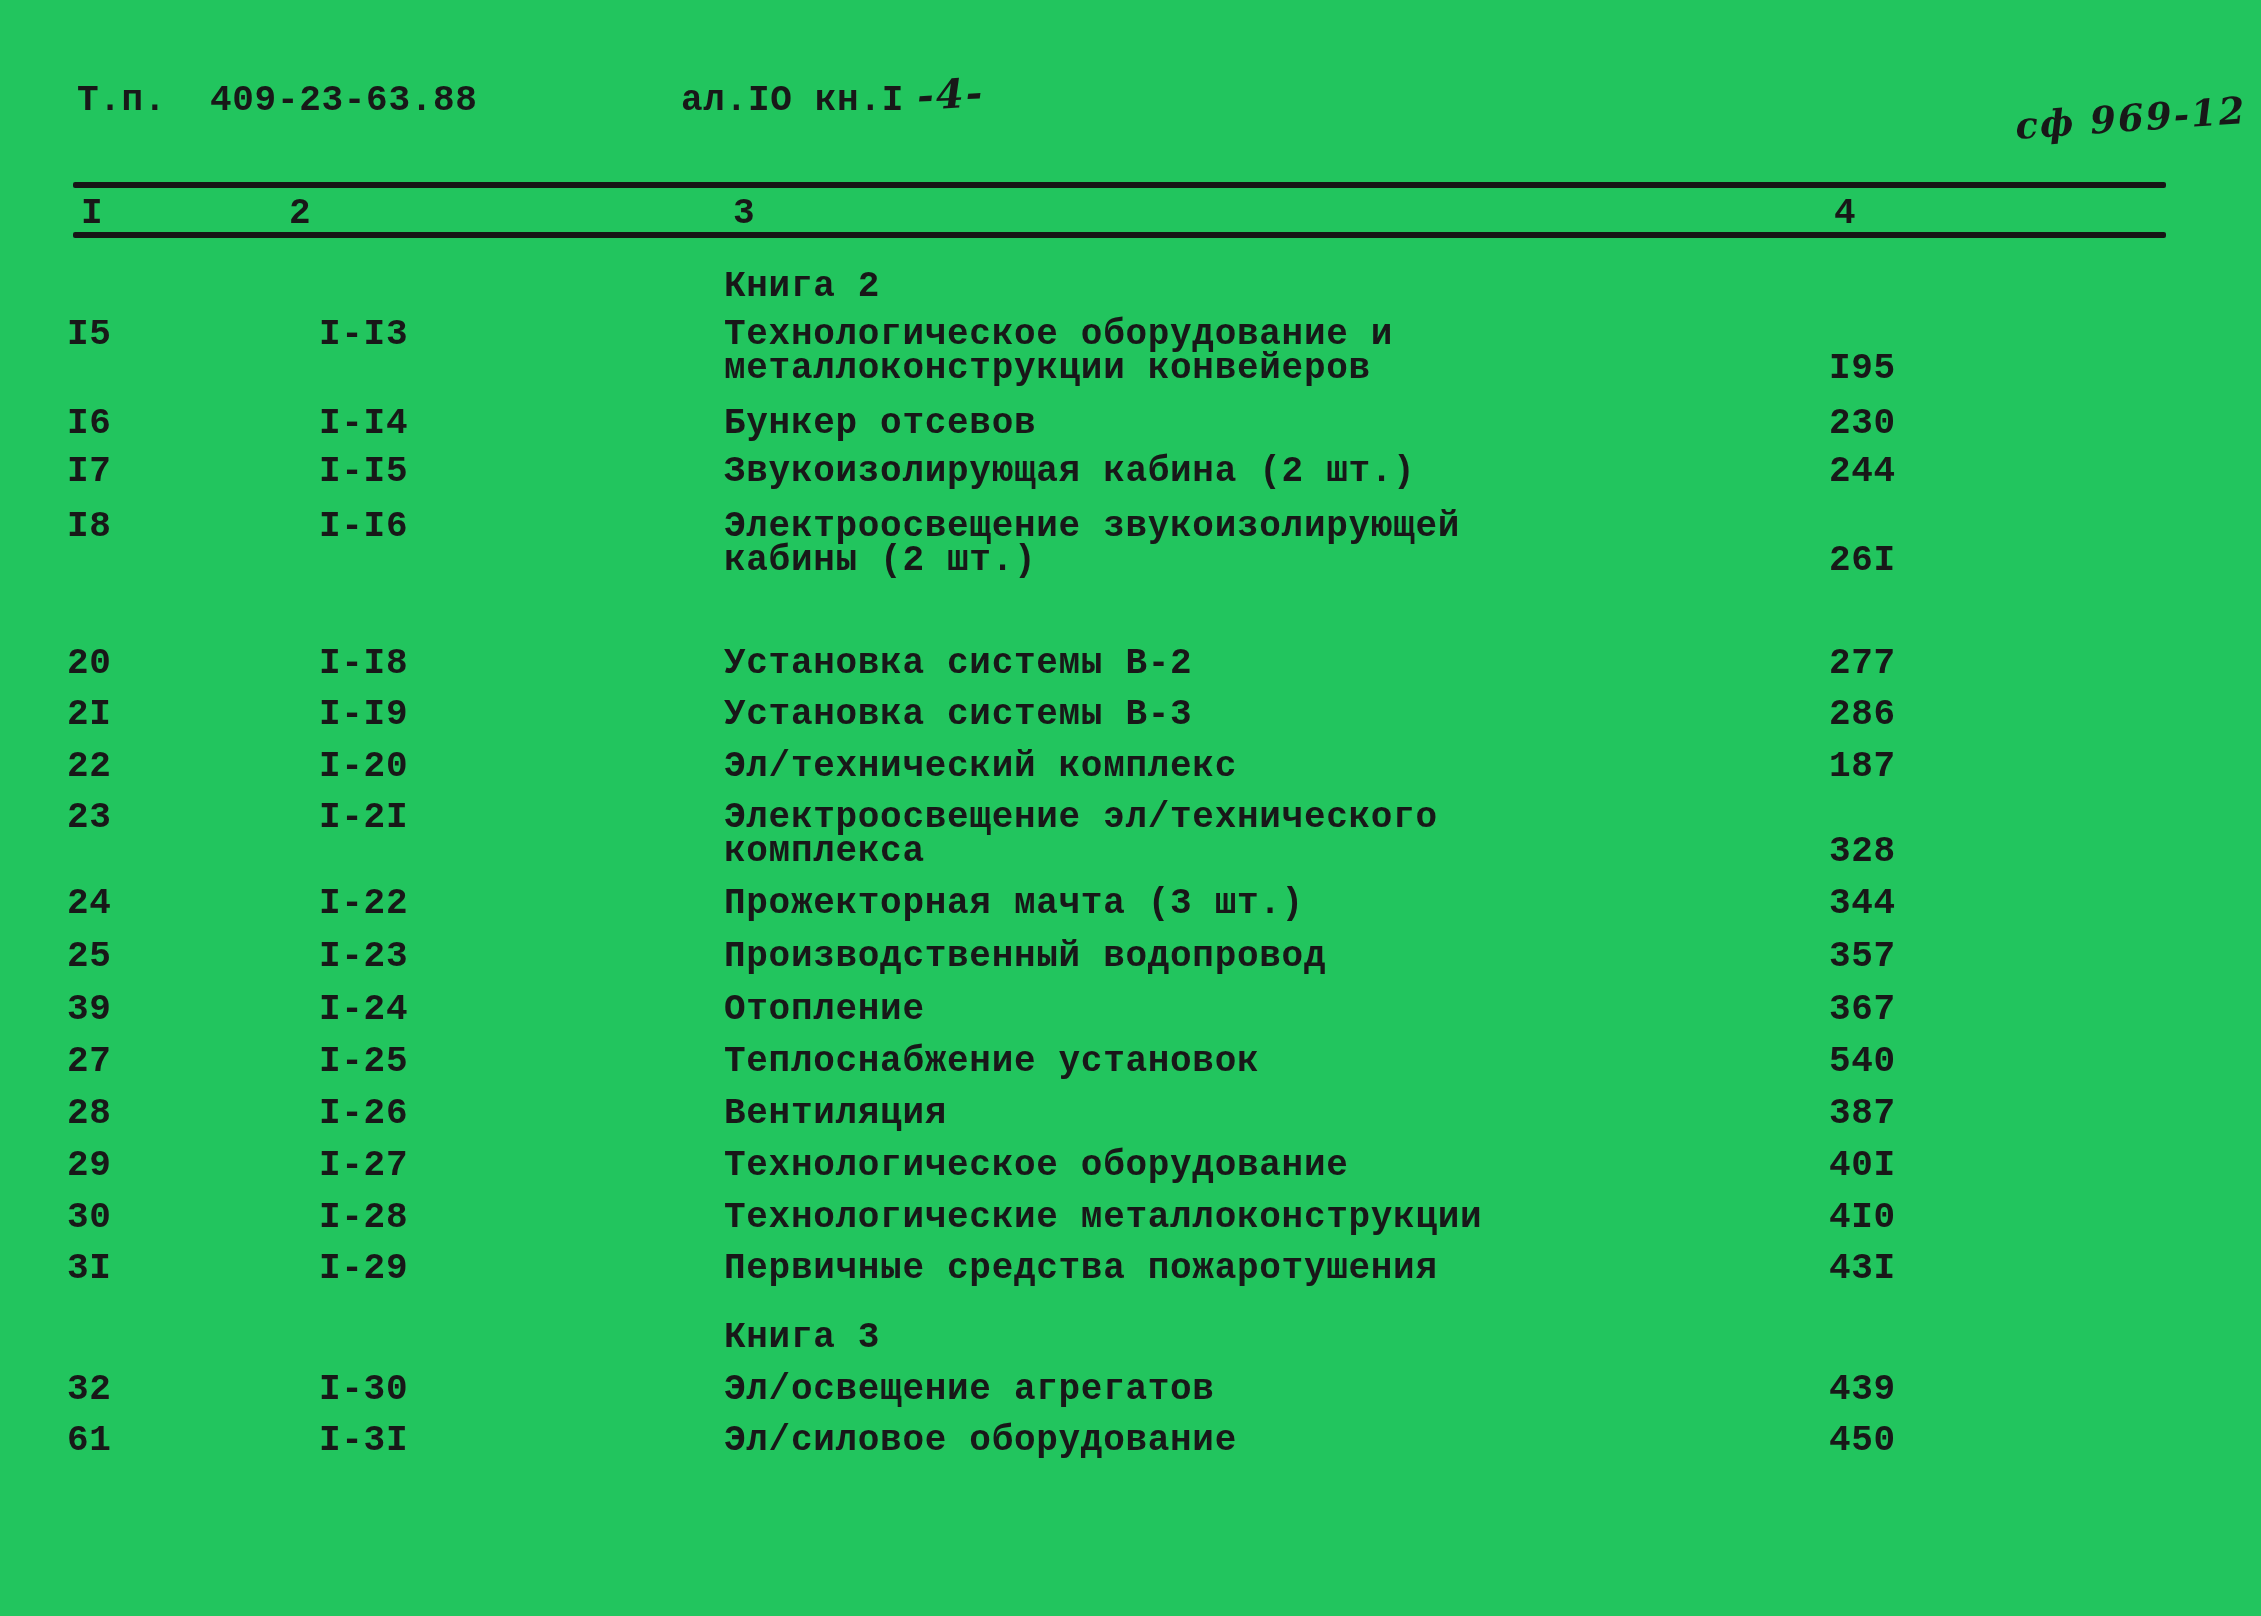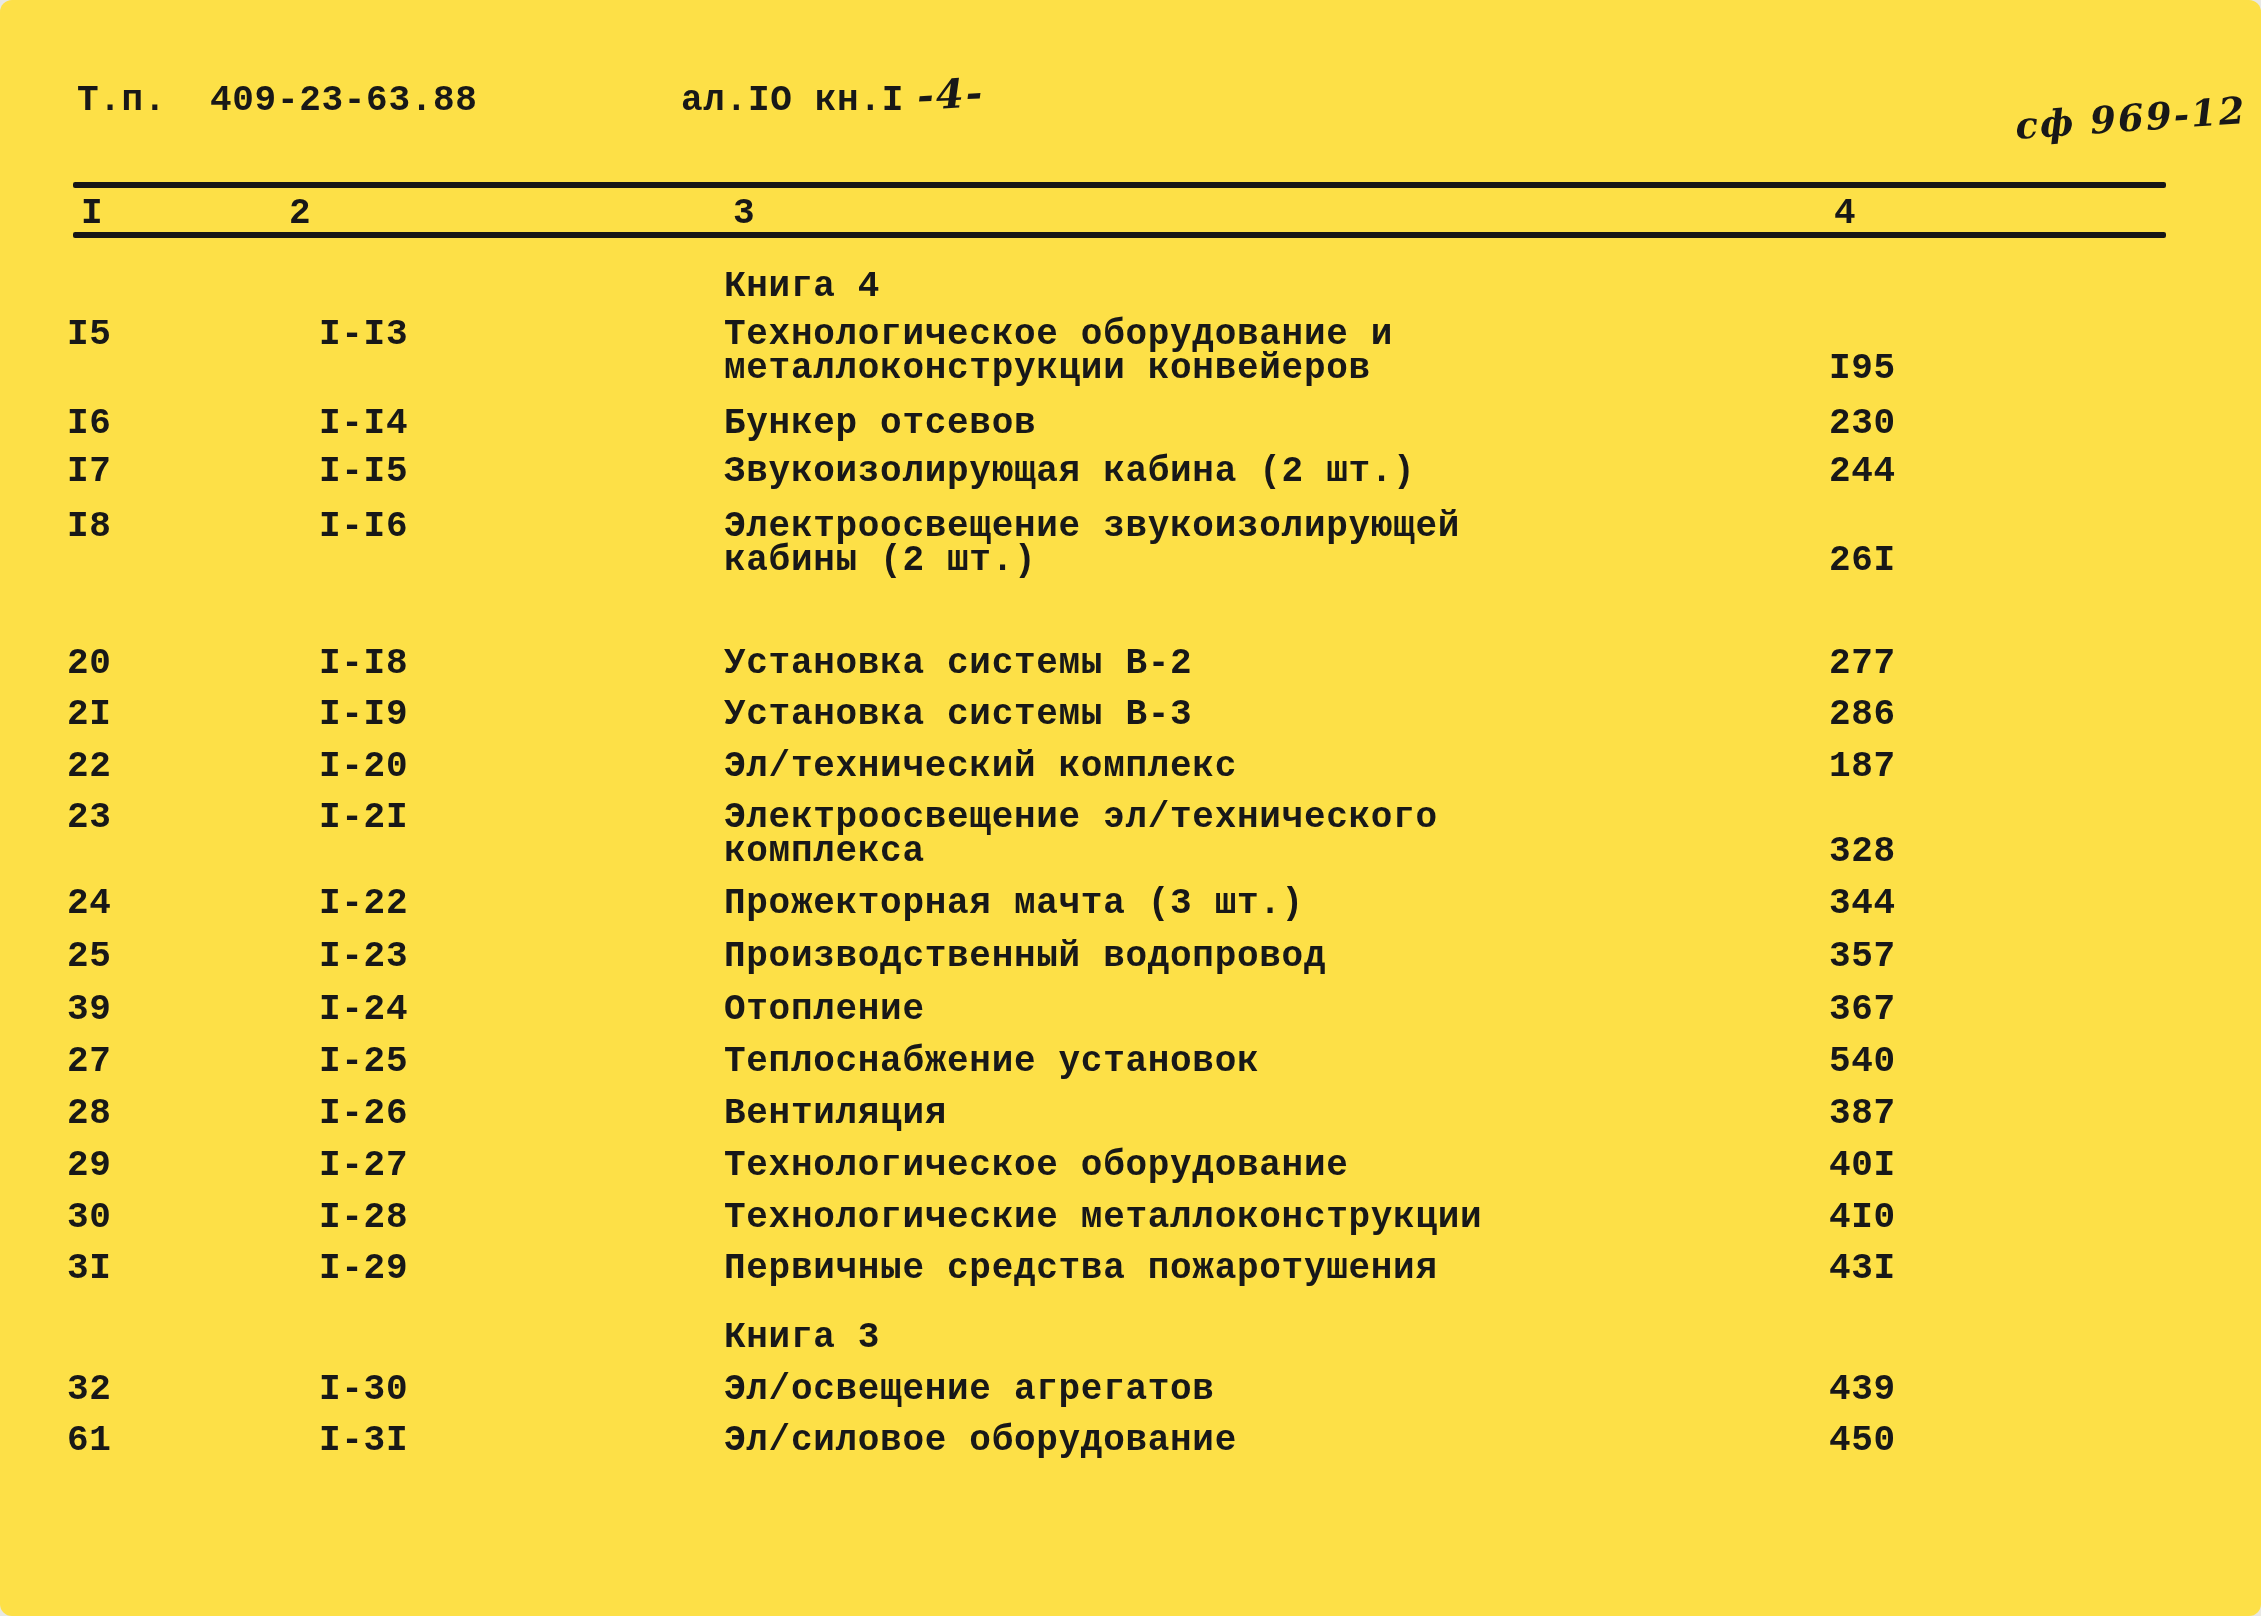--- a/index.html
+++ b/index.html
@@ -1,27 +1,26 @@
 <!DOCTYPE html>
 <html style="font-size:11px"><head>
 <meta charset="utf-8">
 <style>
   html,body{margin:0;padding:0;background:#e8e8e4;}
   .sheet{
     position:relative;
     width:2261px;height:1616px;
-    background:#fde047;
+    background:#22c55e;
     overflow:hidden;
     font-family:"Liberation Mono","DejaVu Sans Mono",monospace;
     font-weight:bold;
     color:#181818;
     font-size:36px;
     line-height:34px;
     letter-spacing:0.7px;
-    border-radius:12px;
   }
   .tw{white-space:nowrap;}
   .hdr-item{position:absolute;top:84px;}
   .hand{
     font-family:"DejaVu Serif","Liberation Serif",serif;
     font-style:italic;
     font-weight:bold;
     letter-spacing:2.1px;
   }
   .page-num-hand{position:absolute;top:77px;left:917px;font-size:40px;transform:rotate(-3deg);}
@@ -49,21 +48,21 @@
 
   <div class="rule" style="top:182px"></div>
   <div class="col-headers">
     <span style="left:81px">I</span>
     <span style="left:289px">2</span>
     <span style="left:733px">3</span>
     <span style="left:1834px">4</span>
   </div>
   <div class="rule" style="top:232px"></div>
 
-  <div class="section-title tw" style="top:270px">Книга 4</div>
+  <div class="section-title tw" style="top:270px">Книга 2</div>
 
   <div class="row" style="top:318px">
     <span class="c1 tw">I5</span>
     <span class="c2 tw">I-I3</span>
     <div class="c3">
         <div>Технологическое оборудование и</div>
         <div>металлоконструкции конвейеров</div>
       </div>
     <span class="c4 tw">I95</span>
   </div>

